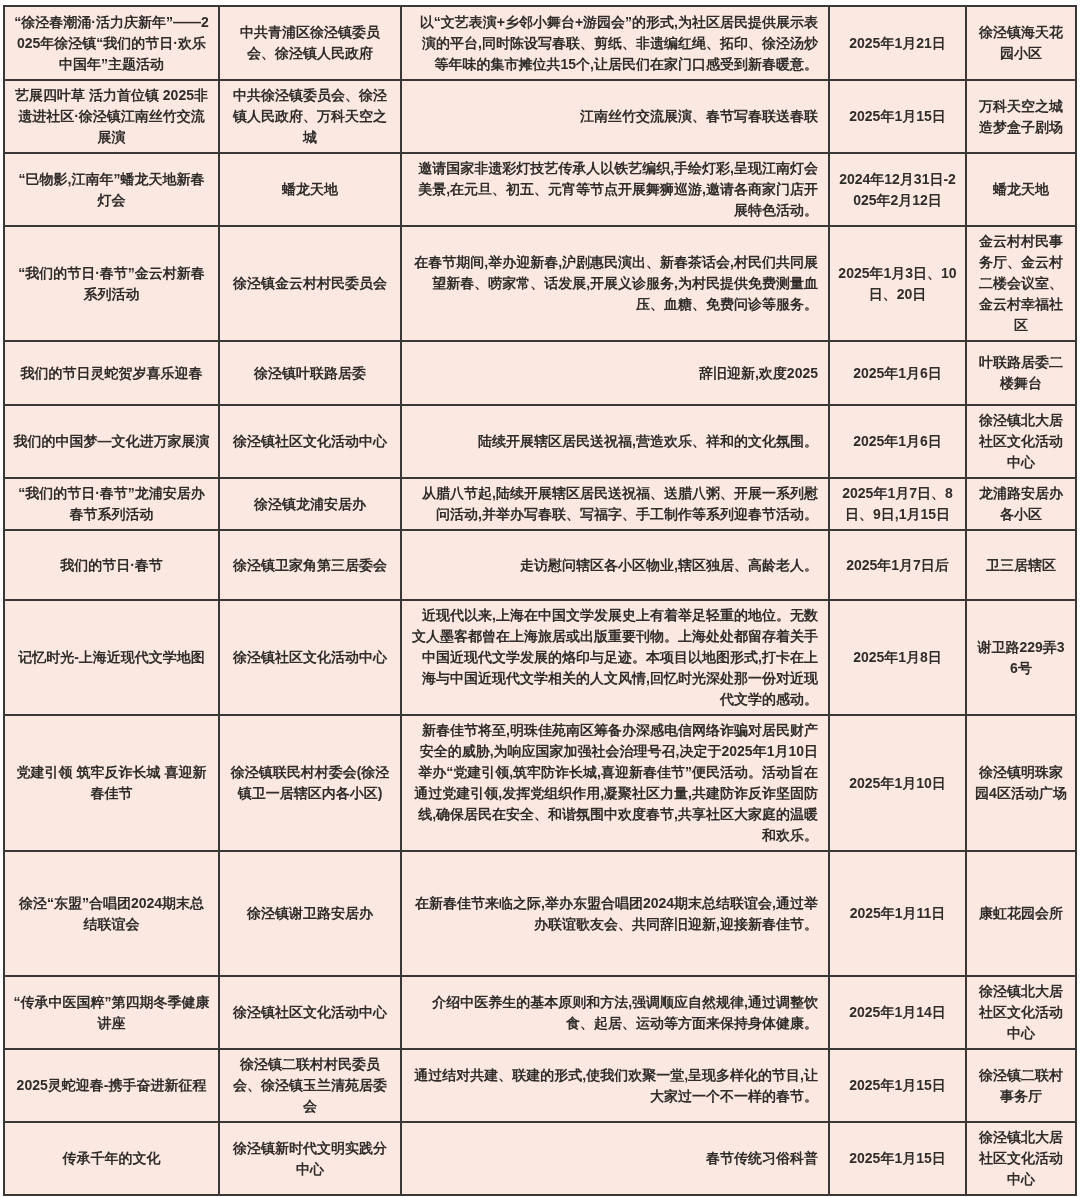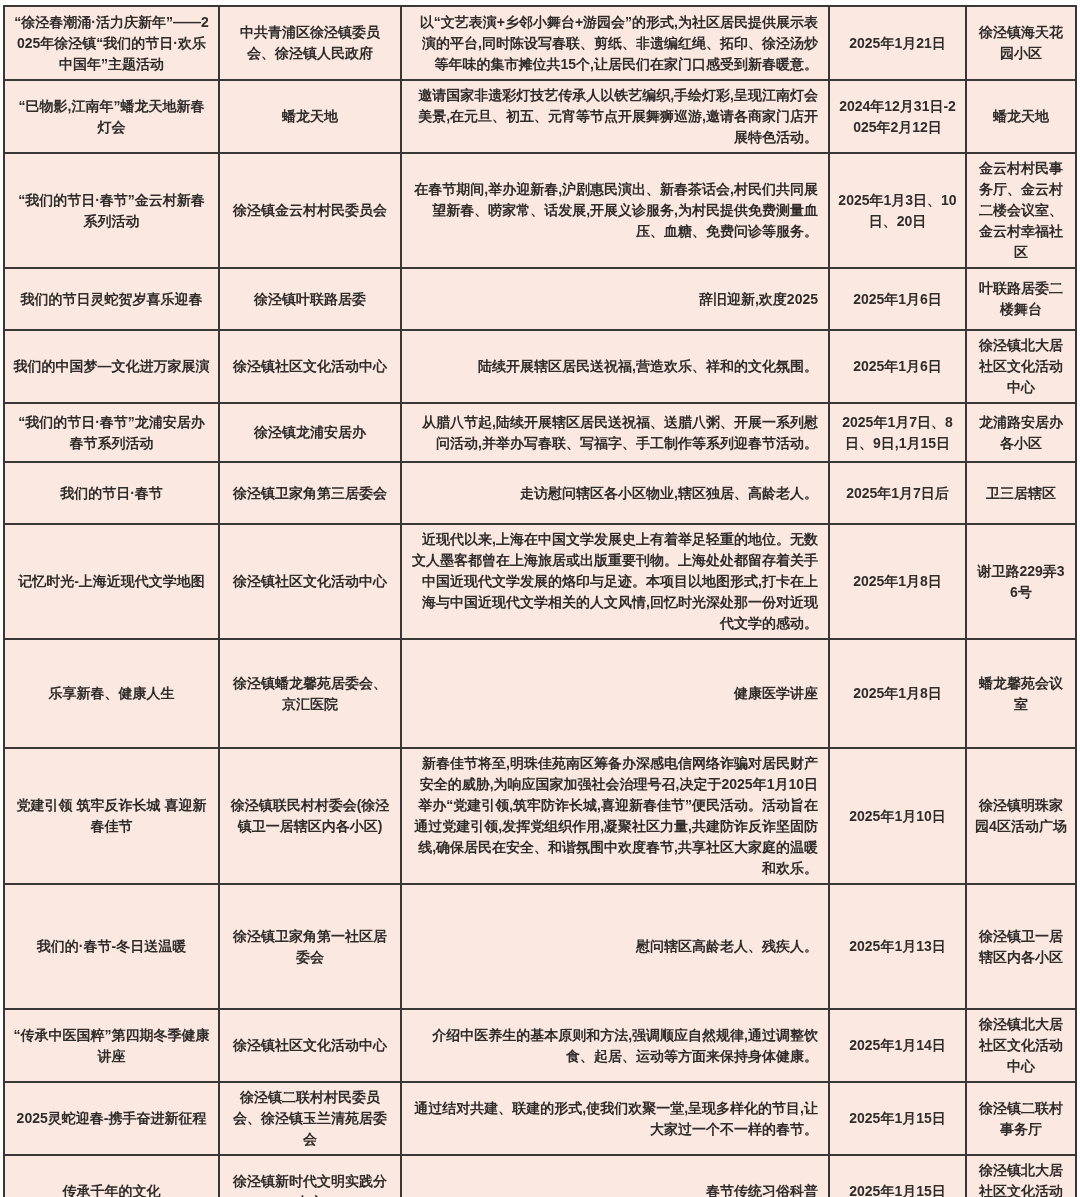--- a/index.html
+++ b/index.html
@@ -35,21 +35,21 @@
     text-align:right;
     padding:4px 10px;
   }
   
   tbody tr:nth-child(1){height:74px}
   tbody tr:nth-child(2){height:53px}
   tbody tr:nth-child(3){height:60px}
   tbody tr:nth-child(4){height:62px}
   tbody tr:nth-child(5){height:64px}
   tbody tr:nth-child(6){height:59px}
-  tbody tr:nth-child(7){height:62px}
+  tbody tr:nth-child(7){height:52px}
   tbody tr:nth-child(8){height:70px}
   tbody tr:nth-child(9){height:109px}
   tbody tr:nth-child(10){height:58px}
   tbody tr:nth-child(11){height:125px}
   tbody tr:nth-child(12){height:60px}
   tbody tr:nth-child(13){height:55px}
   tbody tr:nth-child(14){height:50px}
   tbody tr:nth-child(15){height:67px}
   tbody tr:nth-child(16){height:53px}
   tbody tr:nth-child(17){height:58px}
@@ -67,20 +67,27 @@
       <col style="width:137px">
       <col style="width:110px">
     </colgroup>
     <tbody>
         <tr>
     <td class="activity-cell">“徐泾春潮涌·活力庆新年”——2025年徐泾镇“我们的节日·欢乐中国年”主题活动</td>
     <td class="organizer-cell">中共青浦区徐泾镇委员会、徐泾镇人民政府</td>
     <td class="content-cell">以“文艺表演+乡邻小舞台+游园会”的形式,为社区居民提供展示表演的平台,同时陈设写春联、剪纸、非遗编红绳、拓印、徐泾汤炒等年味的集市摊位共15个,让居民们在家门口感受到新春暖意。</td>
     <td class="date-cell">2025年1月21日</td>
     <td class="location-cell">徐泾镇海天花园小区</td>
+  </tr>
+        <tr>
+    <td class="activity-cell">艺展四叶草 活力首位镇 2025非遗进社区·徐泾镇江南丝竹交流展演</td>
+    <td class="organizer-cell">中共徐泾镇委员会、徐泾镇人民政府、万科天空之城</td>
+    <td class="content-cell">江南丝竹交流展演、春节写春联送春联</td>
+    <td class="date-cell">2025年1月15日</td>
+    <td class="location-cell">万科天空之城造梦盒子剧场</td>
   </tr>
         <tr>
     <td class="activity-cell">“巳物影,江南年”蟠龙天地新春灯会</td>
     <td class="organizer-cell">蟠龙天地</td>
     <td class="content-cell">邀请国家非遗彩灯技艺传承人以铁艺编织,手绘灯彩,呈现江南灯会美景,在元旦、初五、元宵等节点开展舞狮巡游,邀请各商家门店开展特色活动。</td>
     <td class="date-cell">2024年12月31日-2025年2月12日</td>
     <td class="location-cell">蟠龙天地</td>
   </tr>
         <tr>
     <td class="activity-cell">“我们的节日·春节”金云村新春系列活动</td>
@@ -118,39 +125,32 @@
     <td class="location-cell">卫三居辖区</td>
   </tr>
         <tr>
     <td class="activity-cell">记忆时光-上海近现代文学地图</td>
     <td class="organizer-cell">徐泾镇社区文化活动中心</td>
     <td class="content-cell">近现代以来,上海在中国文学发展史上有着举足轻重的地位。无数文人墨客都曾在上海旅居或出版重要刊物。上海处处都留存着关手中国近现代文学发展的烙印与足迹。本项目以地图形式,打卡在上海与中国近现代文学相关的人文风情,回忆时光深处那一份对近现代文学的感动。</td>
     <td class="date-cell">2025年1月8日</td>
     <td class="location-cell">谢卫路229弄36号</td>
   </tr>
         <tr>
-    <td class="activity-cell">乐享新春、健康人生</td>
-    <td class="organizer-cell">徐泾镇蟠龙馨苑居委会、京汇医院</td>
-    <td class="content-cell">健康医学讲座</td>
-    <td class="date-cell">2025年1月8日</td>
-    <td class="location-cell">蟠龙馨苑会议室</td>
-  </tr>
-        <tr>
     <td class="activity-cell">党建引领 筑牢反诈长城 喜迎新春佳节</td>
     <td class="organizer-cell">徐泾镇联民村村委会(徐泾镇卫一居辖区内各小区)</td>
     <td class="content-cell">新春佳节将至,明珠佳苑南区筹备办深感电信网络诈骗对居民财产安全的威胁,为响应国家加强社会治理号召,决定于2025年1月10日举办“党建引领,筑牢防诈长城,喜迎新春佳节”便民活动。活动旨在通过党建引领,发挥党组织作用,凝聚社区力量,共建防诈反诈坚固防线,确保居民在安全、和谐氛围中欢度春节,共享社区大家庭的温暖和欢乐。</td>
     <td class="date-cell">2025年1月10日</td>
     <td class="location-cell">徐泾镇明珠家园4区活动广场</td>
   </tr>
         <tr>
-    <td class="activity-cell">我们的·春节-冬日送温暖</td>
-    <td class="organizer-cell">徐泾镇卫家角第一社区居委会</td>
-    <td class="content-cell">慰问辖区高龄老人、残疾人。</td>
-    <td class="date-cell">2025年1月13日</td>
-    <td class="location-cell">徐泾镇卫一居辖区内各小区</td>
+    <td class="activity-cell">徐泾“东盟”合唱团2024期末总结联谊会</td>
+    <td class="organizer-cell">徐泾镇谢卫路安居办</td>
+    <td class="content-cell">在新春佳节来临之际,举办东盟合唱团2024期末总结联谊会,通过举办联谊歌友会、共同辞旧迎新,迎接新春佳节。</td>
+    <td class="date-cell">2025年1月11日</td>
+    <td class="location-cell">康虹花园会所</td>
   </tr>
         <tr>
     <td class="activity-cell">“传承中医国粹”第四期冬季健康讲座</td>
     <td class="organizer-cell">徐泾镇社区文化活动中心</td>
     <td class="content-cell">介绍中医养生的基本原则和方法,强调顺应自然规律,通过调整饮食、起居、运动等方面来保持身体健康。</td>
     <td class="date-cell">2025年1月14日</td>
     <td class="location-cell">徐泾镇北大居社区文化活动中心</td>
   </tr>
         <tr>
     <td class="activity-cell">2025灵蛇迎春-携手奋进新征程</td>

